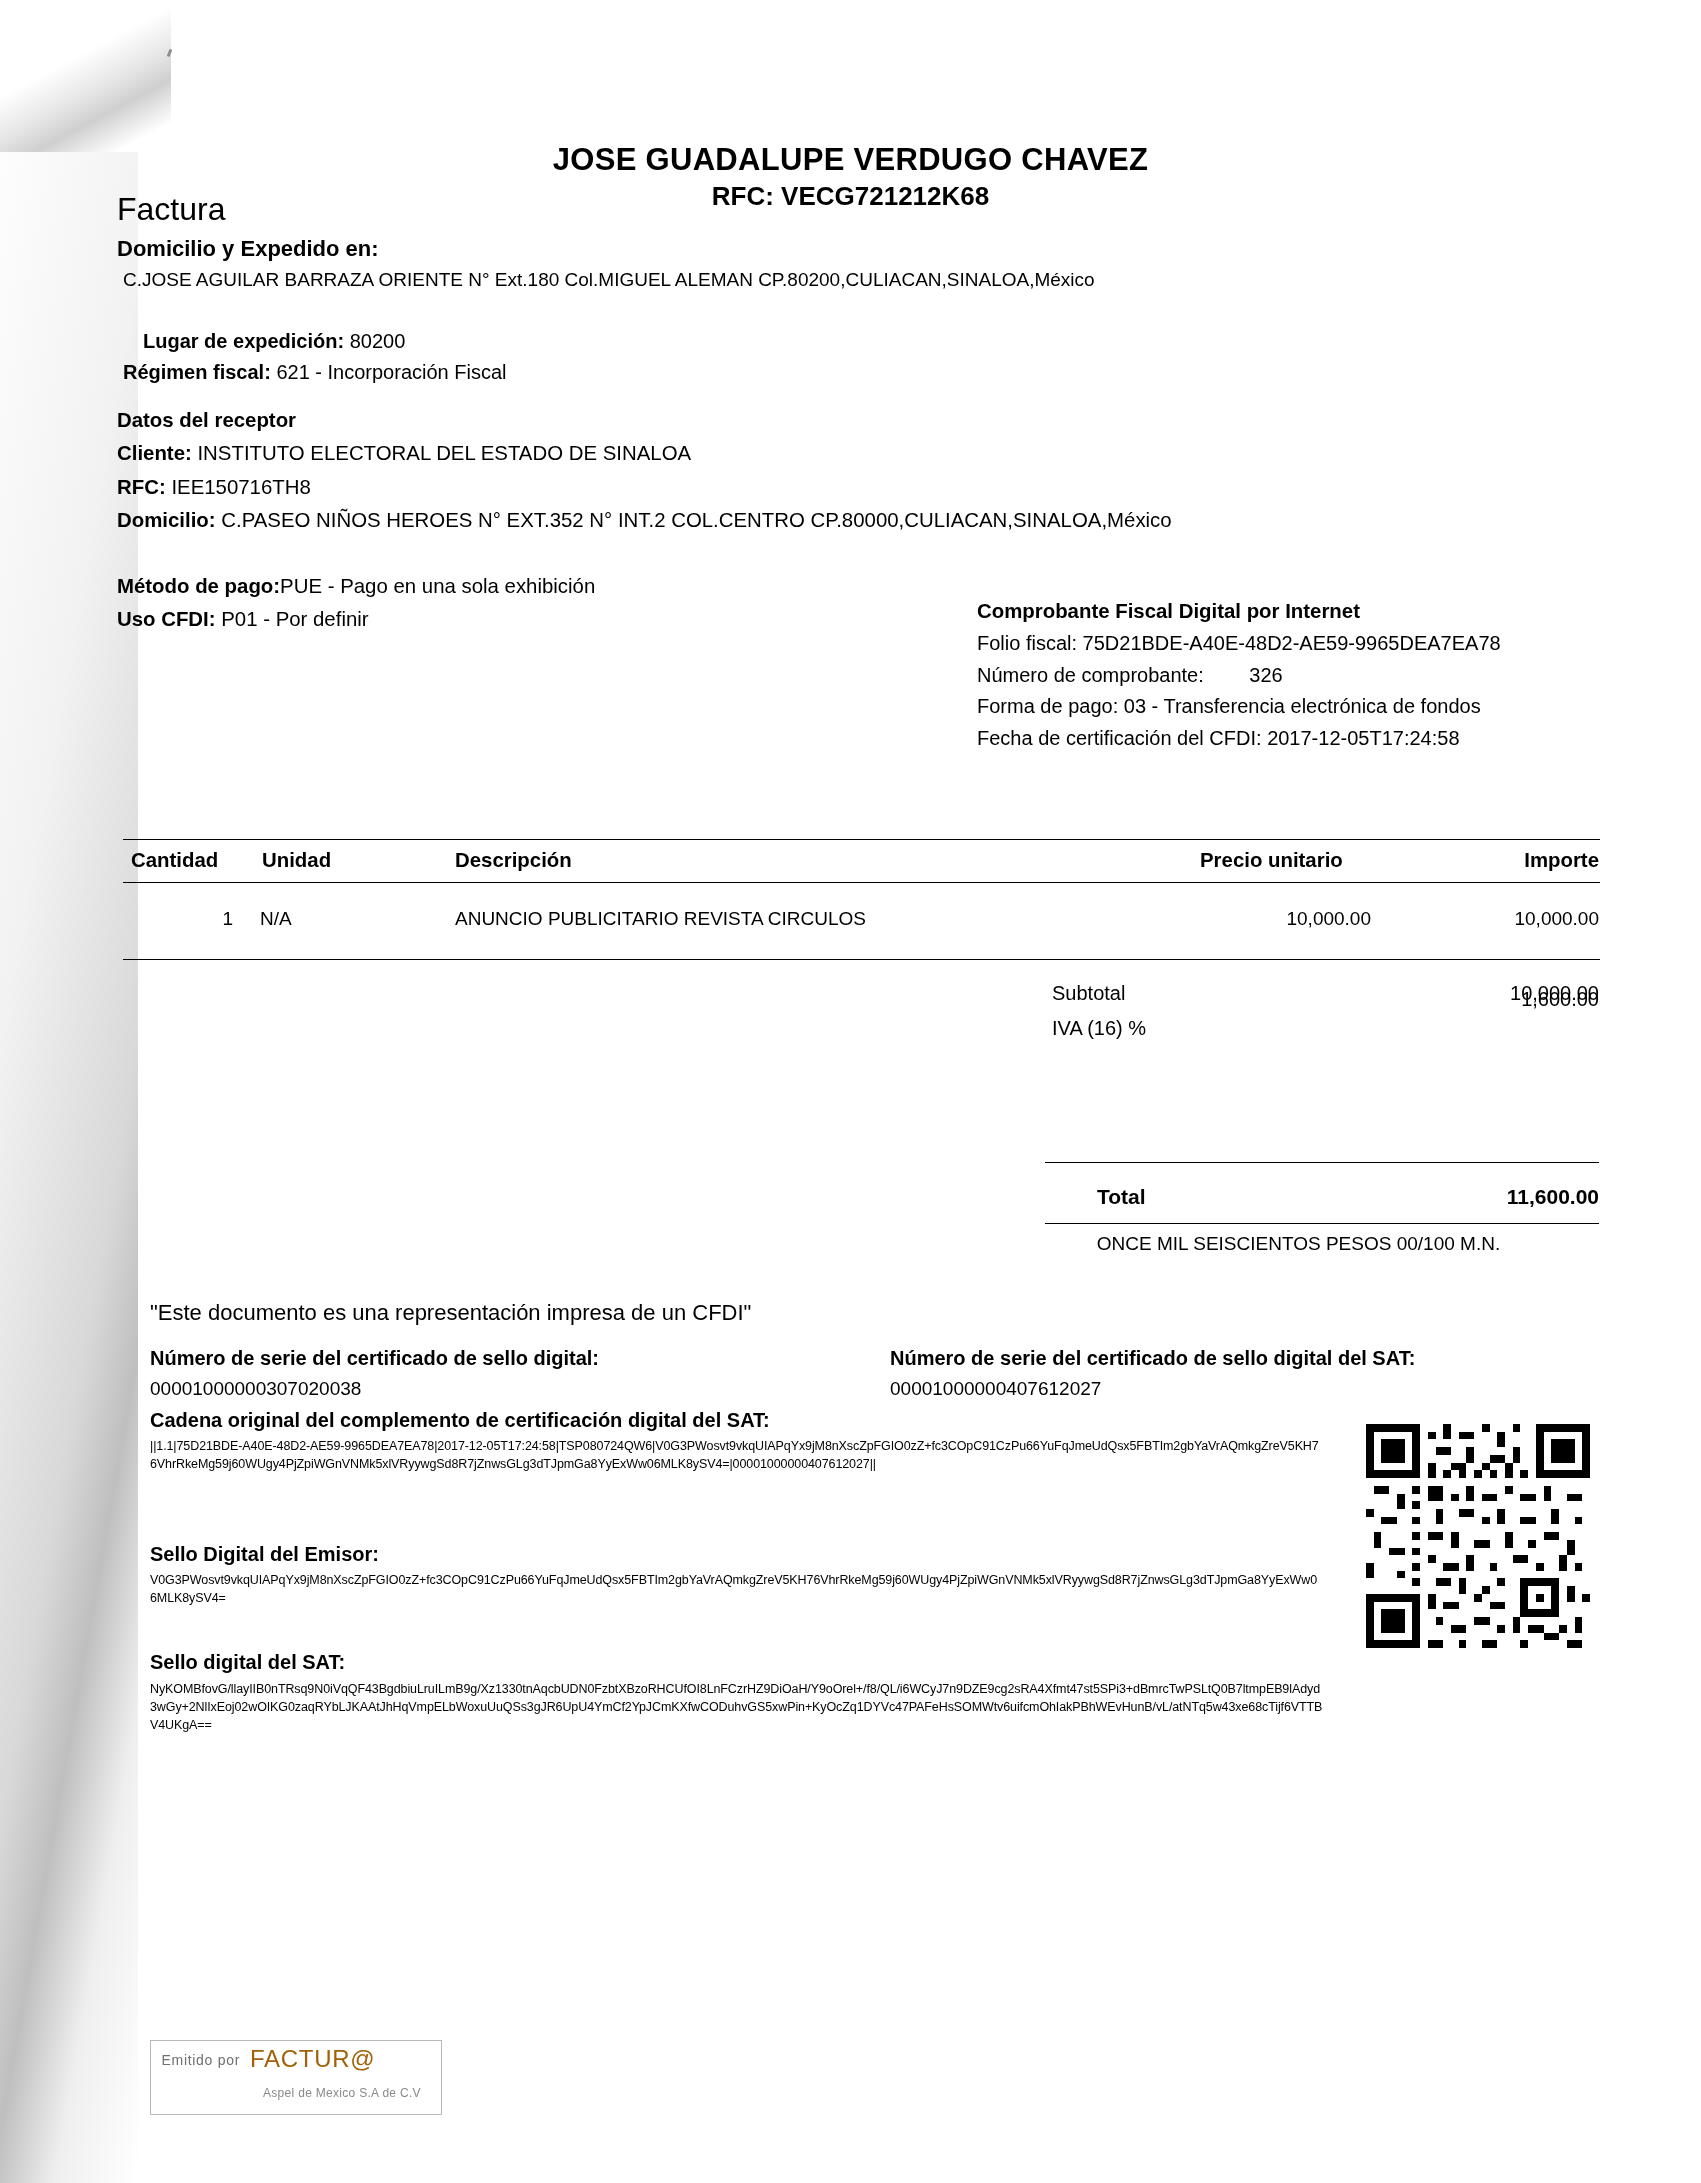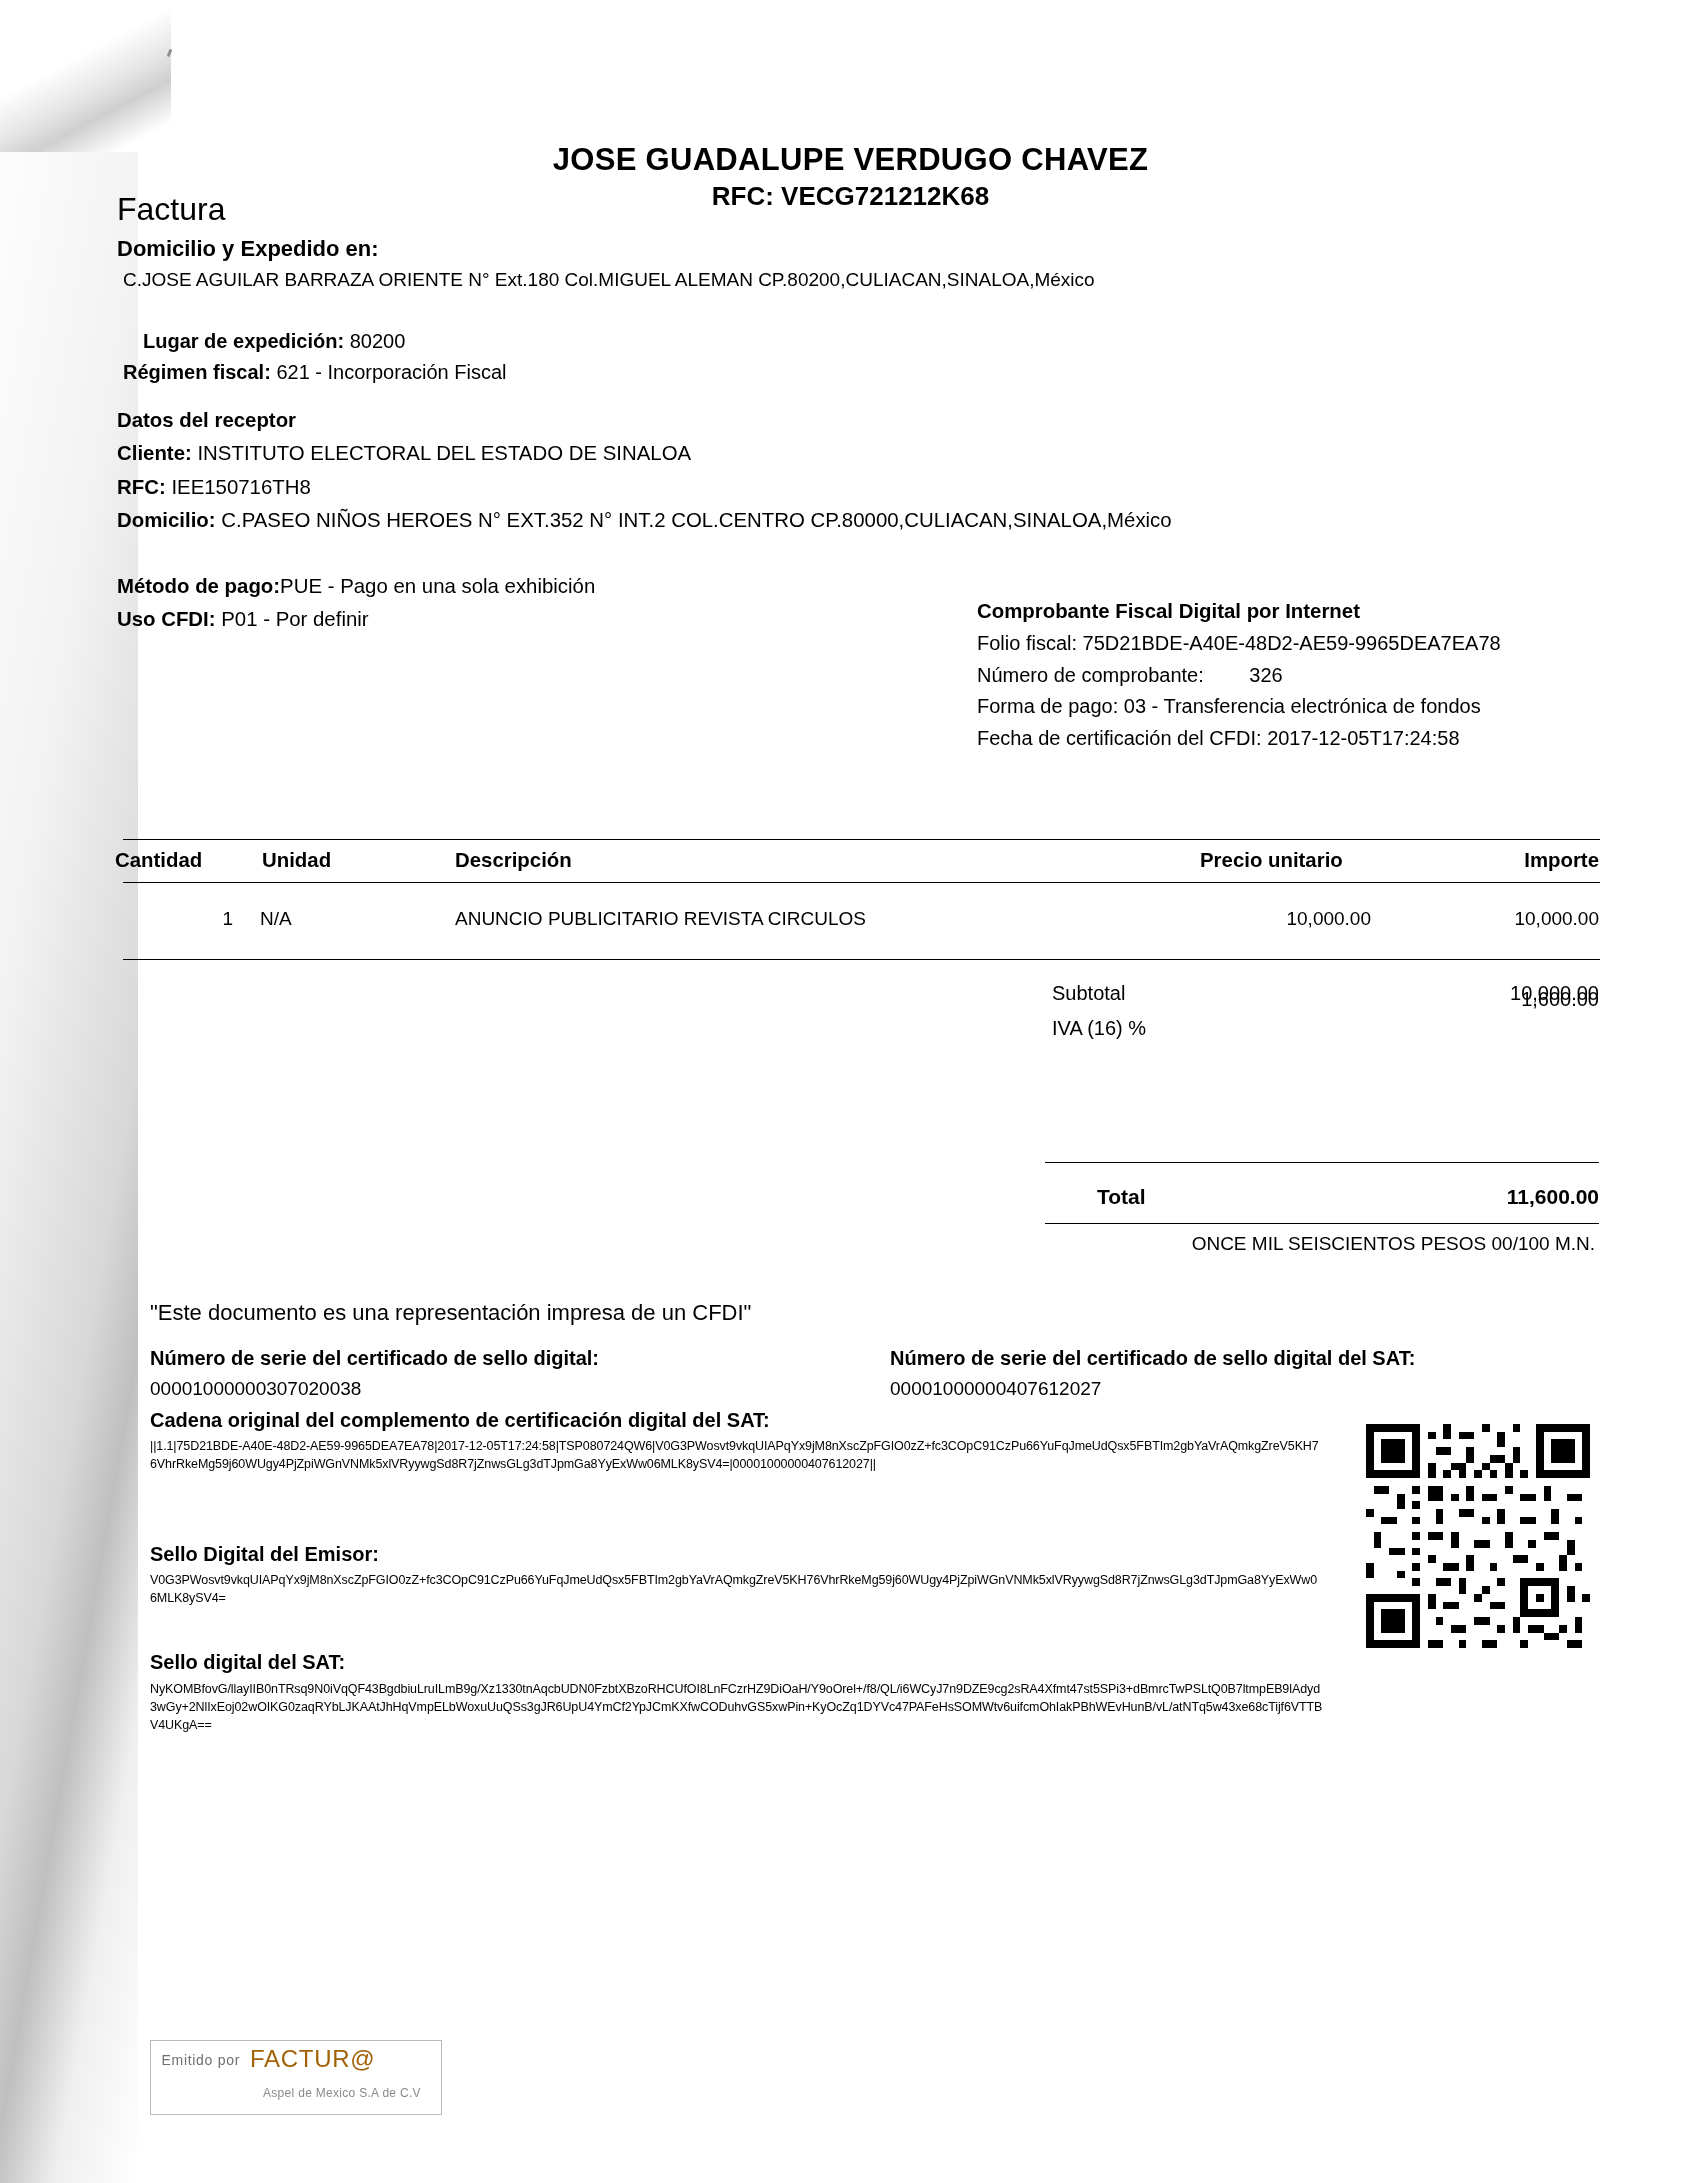--- a/index.html
+++ b/index.html
@@ -183,21 +183,21 @@
   .total-value {
     position: absolute;
     font-size: 21px;
     font-weight: bold;
     text-align: right;
     width: 277px;
   }
   .letras {
     position: absolute;
     font-size: 19px;
-    text-align: right;
+    text-align: center;
     width: 593px;
   }
 
   
   .repr {
     position: absolute;
     left: 150px; top: 1300px;
     font-size: 22px;
   }
   .seal-head {
@@ -317,21 +317,21 @@
         <span>Forma de pago:</span>
         <span>03 - Transferencia electrónica de fondos</span>
       </div>
       <div class="cfdi-row">
         <span>Fecha de certificación del CFDI:</span>
         <span>2017-12-05T17:24:58</span>
       </div>
     </div>
 
     <div class="tbl-line" style="left:123px; top:839px; width:1477px;"></div>
-    <div class="th" style="left:115px; top:849px;text-align:right;">Cantidad</div>
+    <div class="th" style="left:131px; top:849px;text-align:right;">Cantidad</div>
     <div class="th" style="left:262px; top:849px;">Unidad</div>
     <div class="th" style="left:455px; top:849px;">Descripción</div>
     <div class="th" style="left:1200px; top:849px;">Precio unitario</div>
     <div class="th" style="left:1523px; top:849px; width:76px; text-align:right;">Importe</div>
     <div class="tbl-line" style="left:123px; top:882px; width:1477px;"></div>
 
     <div>
       <div class="td" style="left:170px; top:908px; width:63px; text-align:right;">1</div>
       <div class="td" style="left:260px; top:908px;">N/A</div>
       <div class="td" style="left:455px; top:908px;">ANUNCIO PUBLICITARIO REVISTA CIRCULOS</div>

